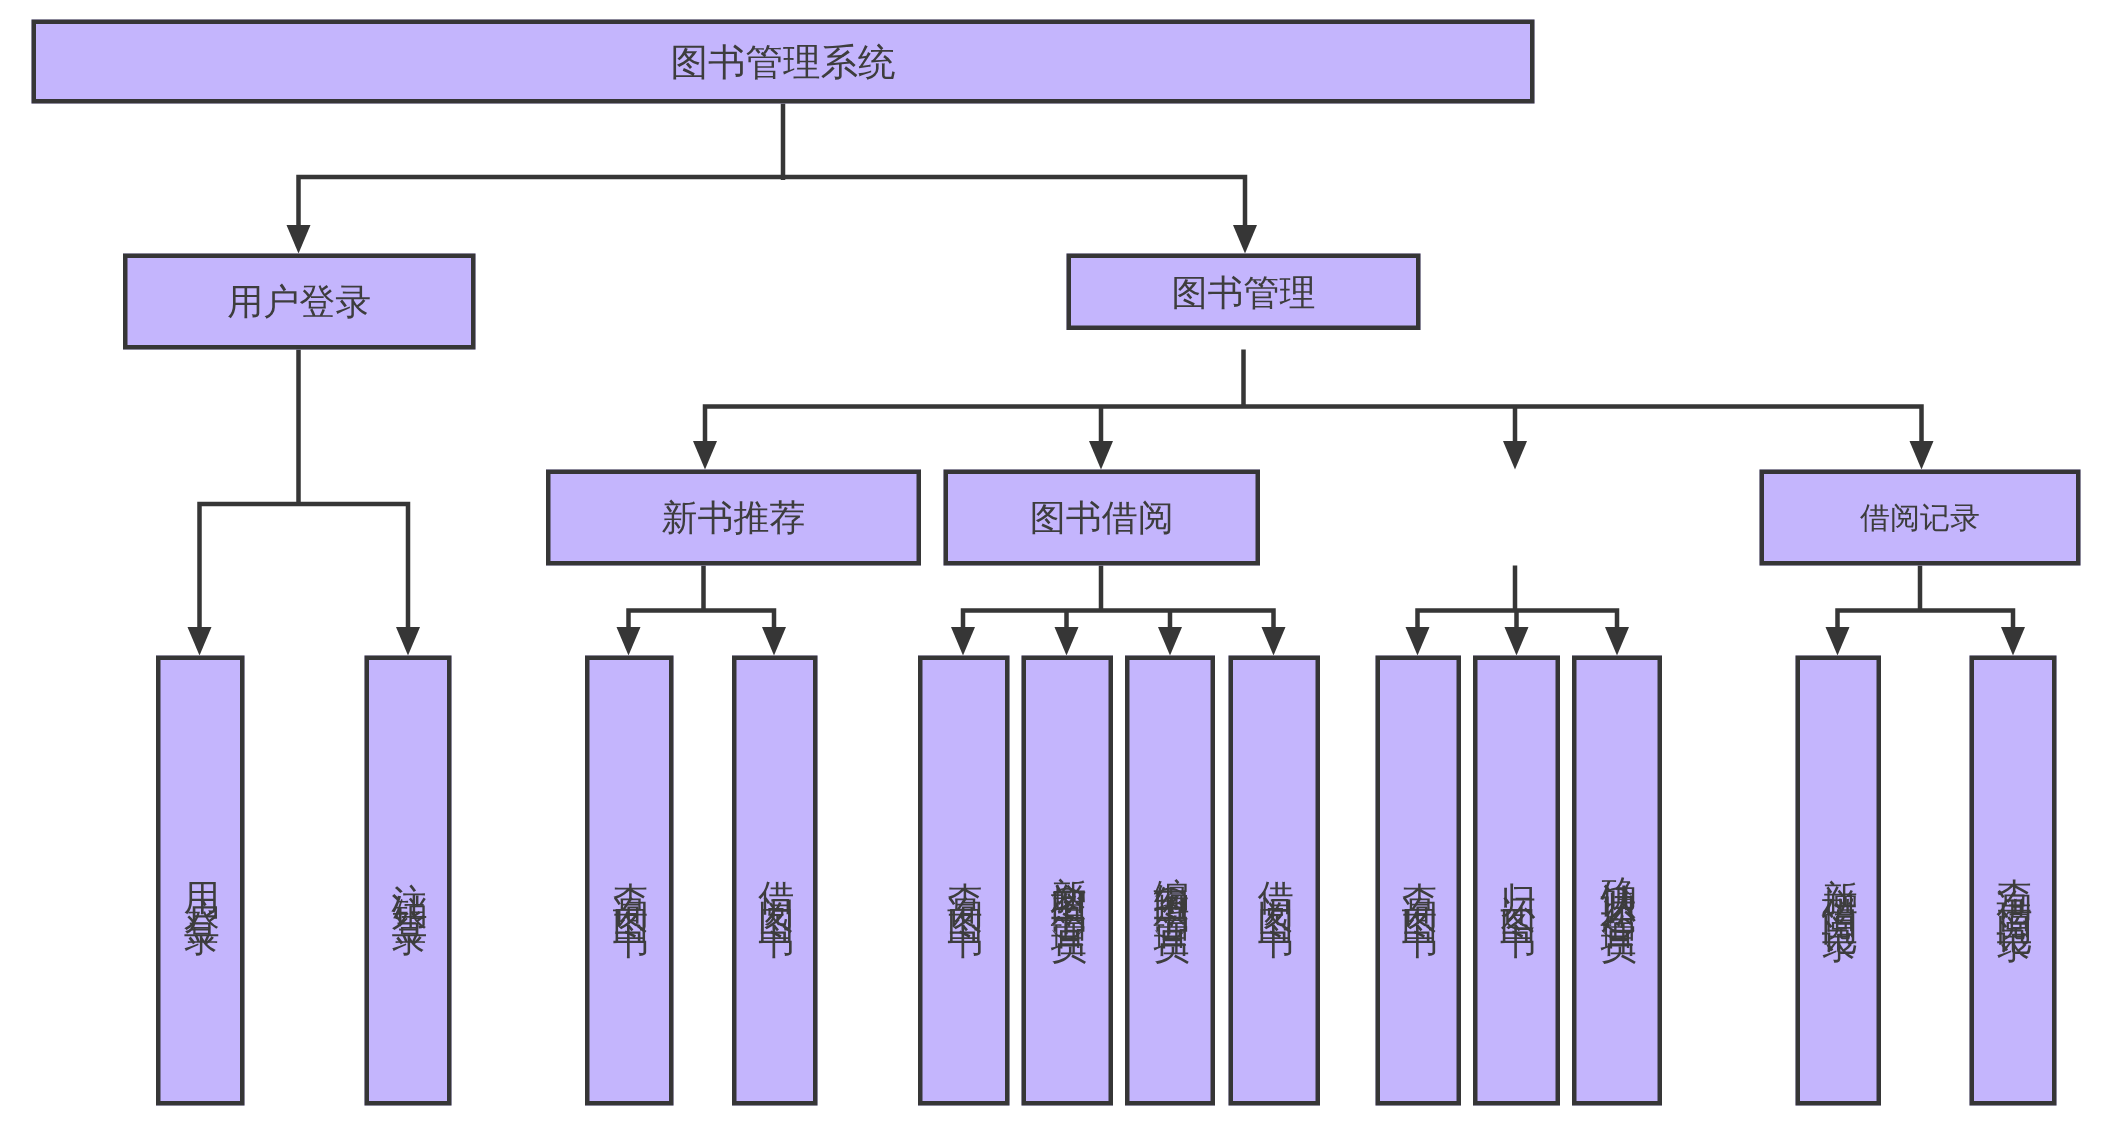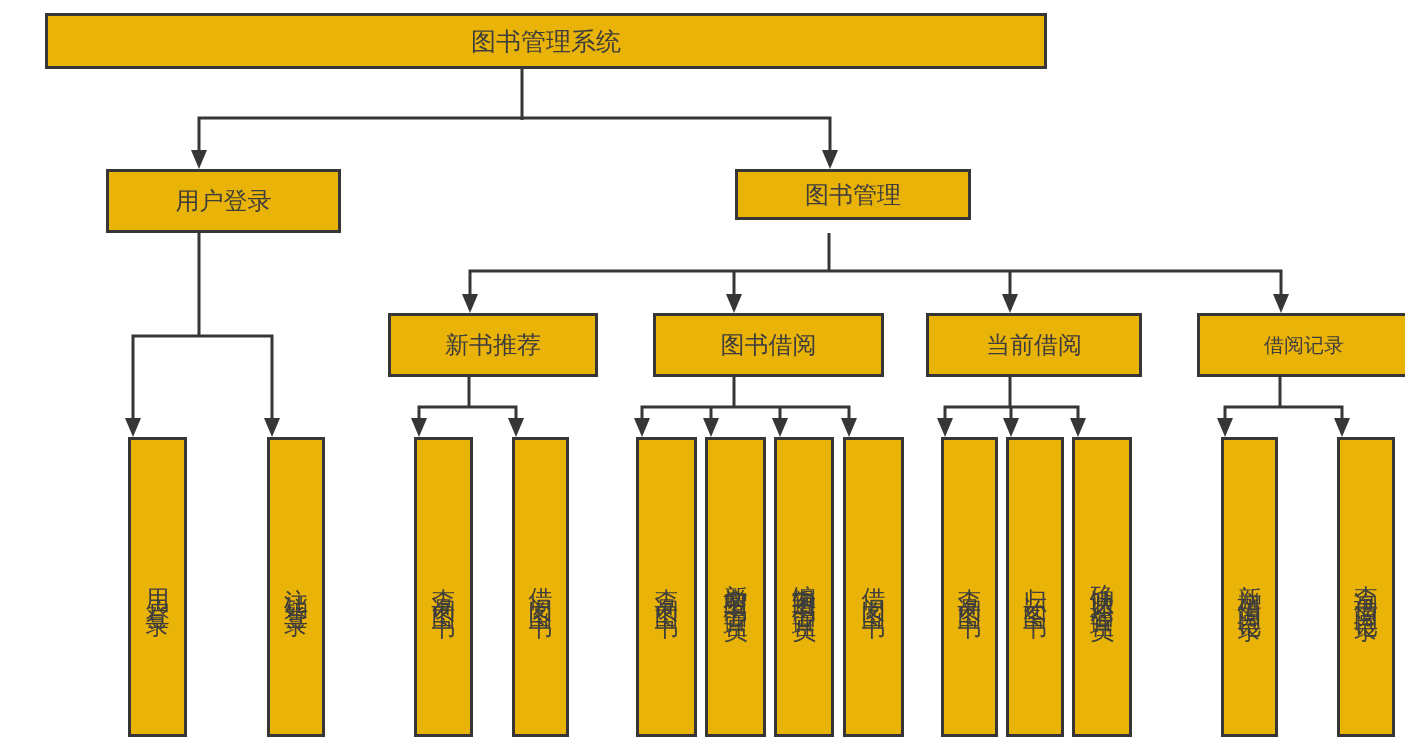--- a/index.html
+++ b/index.html
@@ -11,31 +11,31 @@
   html,body{margin:0;padding:0;background:var(--bg);}
   body{font-family:"Liberation Sans","DejaVu Sans",sans-serif;}
   .stage{
     position:relative;width:1405px;height:747px;background:var(--bg);overflow:hidden;
   }
   .connectors{position:absolute;left:0;top:0;width:1405px;height:747px;}
   .connectors path{stroke:var(--line);stroke-width:3;fill:none;}
   .connectors polygon{fill:var(--line);stroke:none;}
   .box{
     position:absolute;box-sizing:border-box;border:3px solid var(--line);
-    background:#eab308;display:flex;align-items:center;justify-content:center;
-    color:var(--text);text-align:center;margin-left:24px;
+    background:#c4b5fd;display:flex;align-items:center;justify-content:center;
+    color:var(--text);text-align:center;
   }
   
   #b-root{left:21px;top:13px;width:1002px;height:56px;font-size:25px;}
   
   #b-l2-0{left:82px;top:169px;width:235px;height:64px;font-size:24px;}
   #b-l2-1{left:711px;top:169px;width:236px;height:51px;font-size:24px;}
   
-  #b-l3-0{left:364px;top:313px;width:210px;height:64px;font-size:24px;}
-  #b-l3-1{left:629px;top:313px;width:231px;height:64px;font-size:24px;align-items:center;}
+  #b-l3-0{left:364px;top:313px;width:250px;height:64px;font-size:24px;}
+  #b-l3-1{left:629px;top:313px;width:211px;height:64px;font-size:24px;align-items:center;}
   #b-l3-2{left:902px;top:313px;width:216px;height:64px;font-size:24px;}
   #b-l3-3{left:1173px;top:313px;width:214px;height:64px;font-size:20px;}
   
   .vbox{top:437px;height:300px;font-size:24px;}
   .vtext{writing-mode:vertical-rl;text-orientation:mixed;letter-spacing:9px;line-height:1;}
   .vtext.mid{letter-spacing:7px;}
   .vtext.tight{letter-spacing:5px;}
   #v0{left:104px;width:59px;}
   #v1{left:243px;width:58px;}
   #v2{left:390px;width:59px;}
@@ -112,23 +112,20 @@
   <div class="box" id="b-l2-1">
     <span>图书管理</span>
   </div>
 
   <div class="box" id="b-l3-0">
     <span>新书推荐</span>
   </div>
   <div class="box" id="b-l3-1">
     <span>图书借阅</span>
   </div>
-  <div class="box" id="b-l3-2">
-    <span>当前借阅</span>
-  </div>
   <div class="box" id="b-l3-3">
     <span>借阅记录</span>
   </div>
 
   <div class="box vbox" id="v0">
     <span class="vtext">用户登录</span>
   </div>
   <div class="box vbox" id="v1">
     <span class="vtext">注销登录</span>
   </div>

